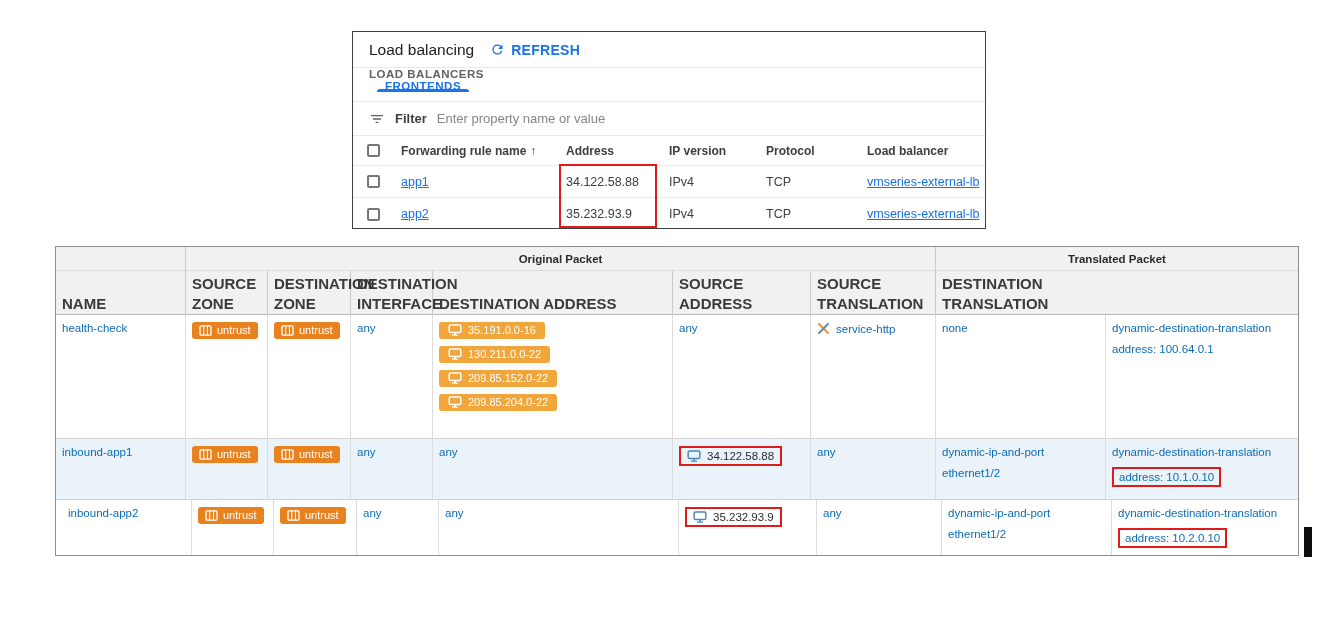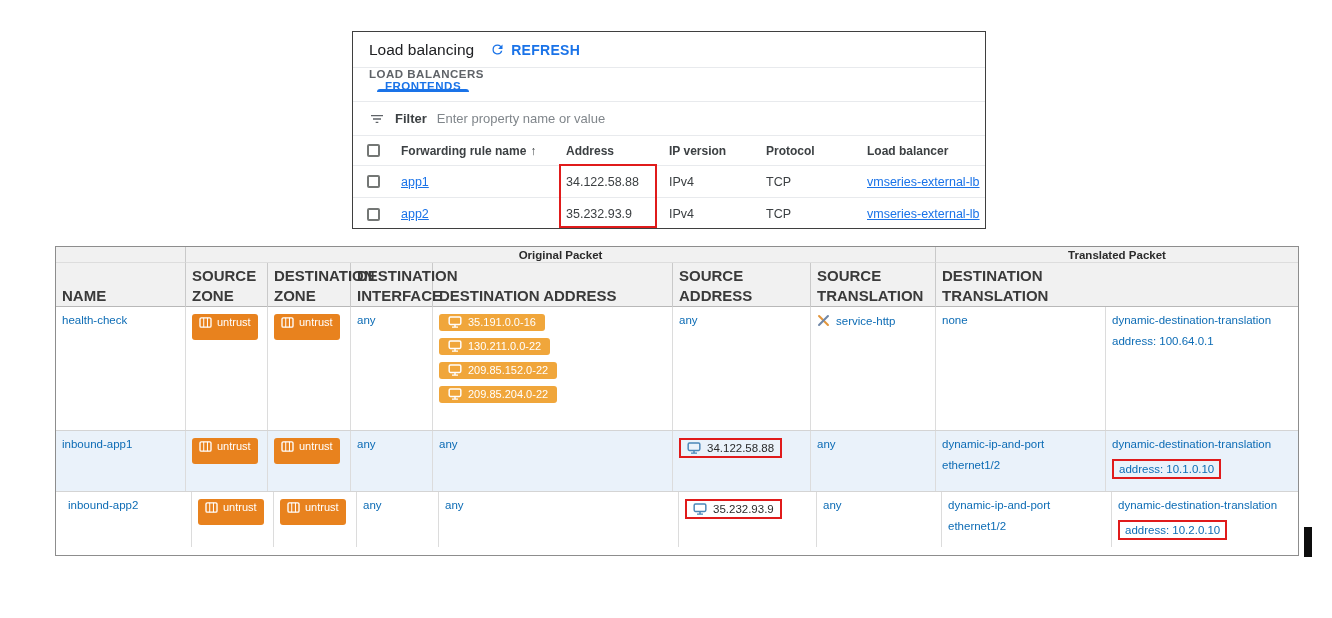--- a/index.html
+++ b/index.html
@@ -77,21 +77,21 @@
 
   
   .nat-panel {
     position: absolute; left: 55px; top: 246px; width: 1244px; height: 310px;
     border: 1px solid #8d8d8d; background: #fff;
     --nat-cols: 130px 82px 83px 82px 240px 138px 125px 170px 1fr;
     font-size: 11.5px; color: #333;
   }
   .nat-group-row {
     display: grid; grid-template-columns: 130px 750px 1fr;
-    height: 16px; background: #f1f1f1;
+    height: 24px; background: #f1f1f1;
   }
   .nat-group-cell {
     display: flex; align-items: center; justify-content: center;
     font-weight: 700; font-size: 11.5px; color: #2b2b2b;
     border-right: 1px solid #c9c9c9; border-bottom: 1px solid #dddddd;
   }
   .nat-group-cell:last-child { border-right: none; }
   .nat-header-row {
     display: grid; grid-template-columns: var(--nat-cols);
     height: 44px; background: #f1f1f1; border-bottom: 1px solid #b8b8b8;
@@ -112,21 +112,21 @@
     padding: 7px 6px; border-right: 1px solid #dcdcdc; overflow: hidden;
   }
   .nat-cell:last-child { border-right: none; }
   .r1 { min-height: 124px; }
   .r2 { min-height: 61px; }
   .r3 { min-height: 55px; margin-left: 6px; }
   .nat-link { color: var(--pan-blue, #0d6cb5); cursor: pointer; }
   .zone-badge {
     display: inline-flex; align-items: center; gap: 5px;
     background: var(--zone-orange, #e8821e); color: #fff;
-    font-size: 11px; padding: 2px 7px 12px; border-radius: 3px; cursor: pointer;
+    font-size: 11px; padding: 2px 7px 3px; border-radius: 3px; cursor: pointer;
   }
   .addr-stack { display: flex; flex-direction: column; align-items: flex-start; gap: 7px; }
   .addr-badge {
     display: inline-flex; align-items: center; gap: 6px;
     background: var(--addr-yellow, #f0a63b); color: #fff;
     font-size: 11px; padding: 2px 9px 3px; border-radius: 3px; cursor: pointer;
   }
   .svc { display: inline-flex; align-items: center; gap: 6px; }
   .redbox-inline {
     display: inline-flex; align-items: center; gap: 6px;

